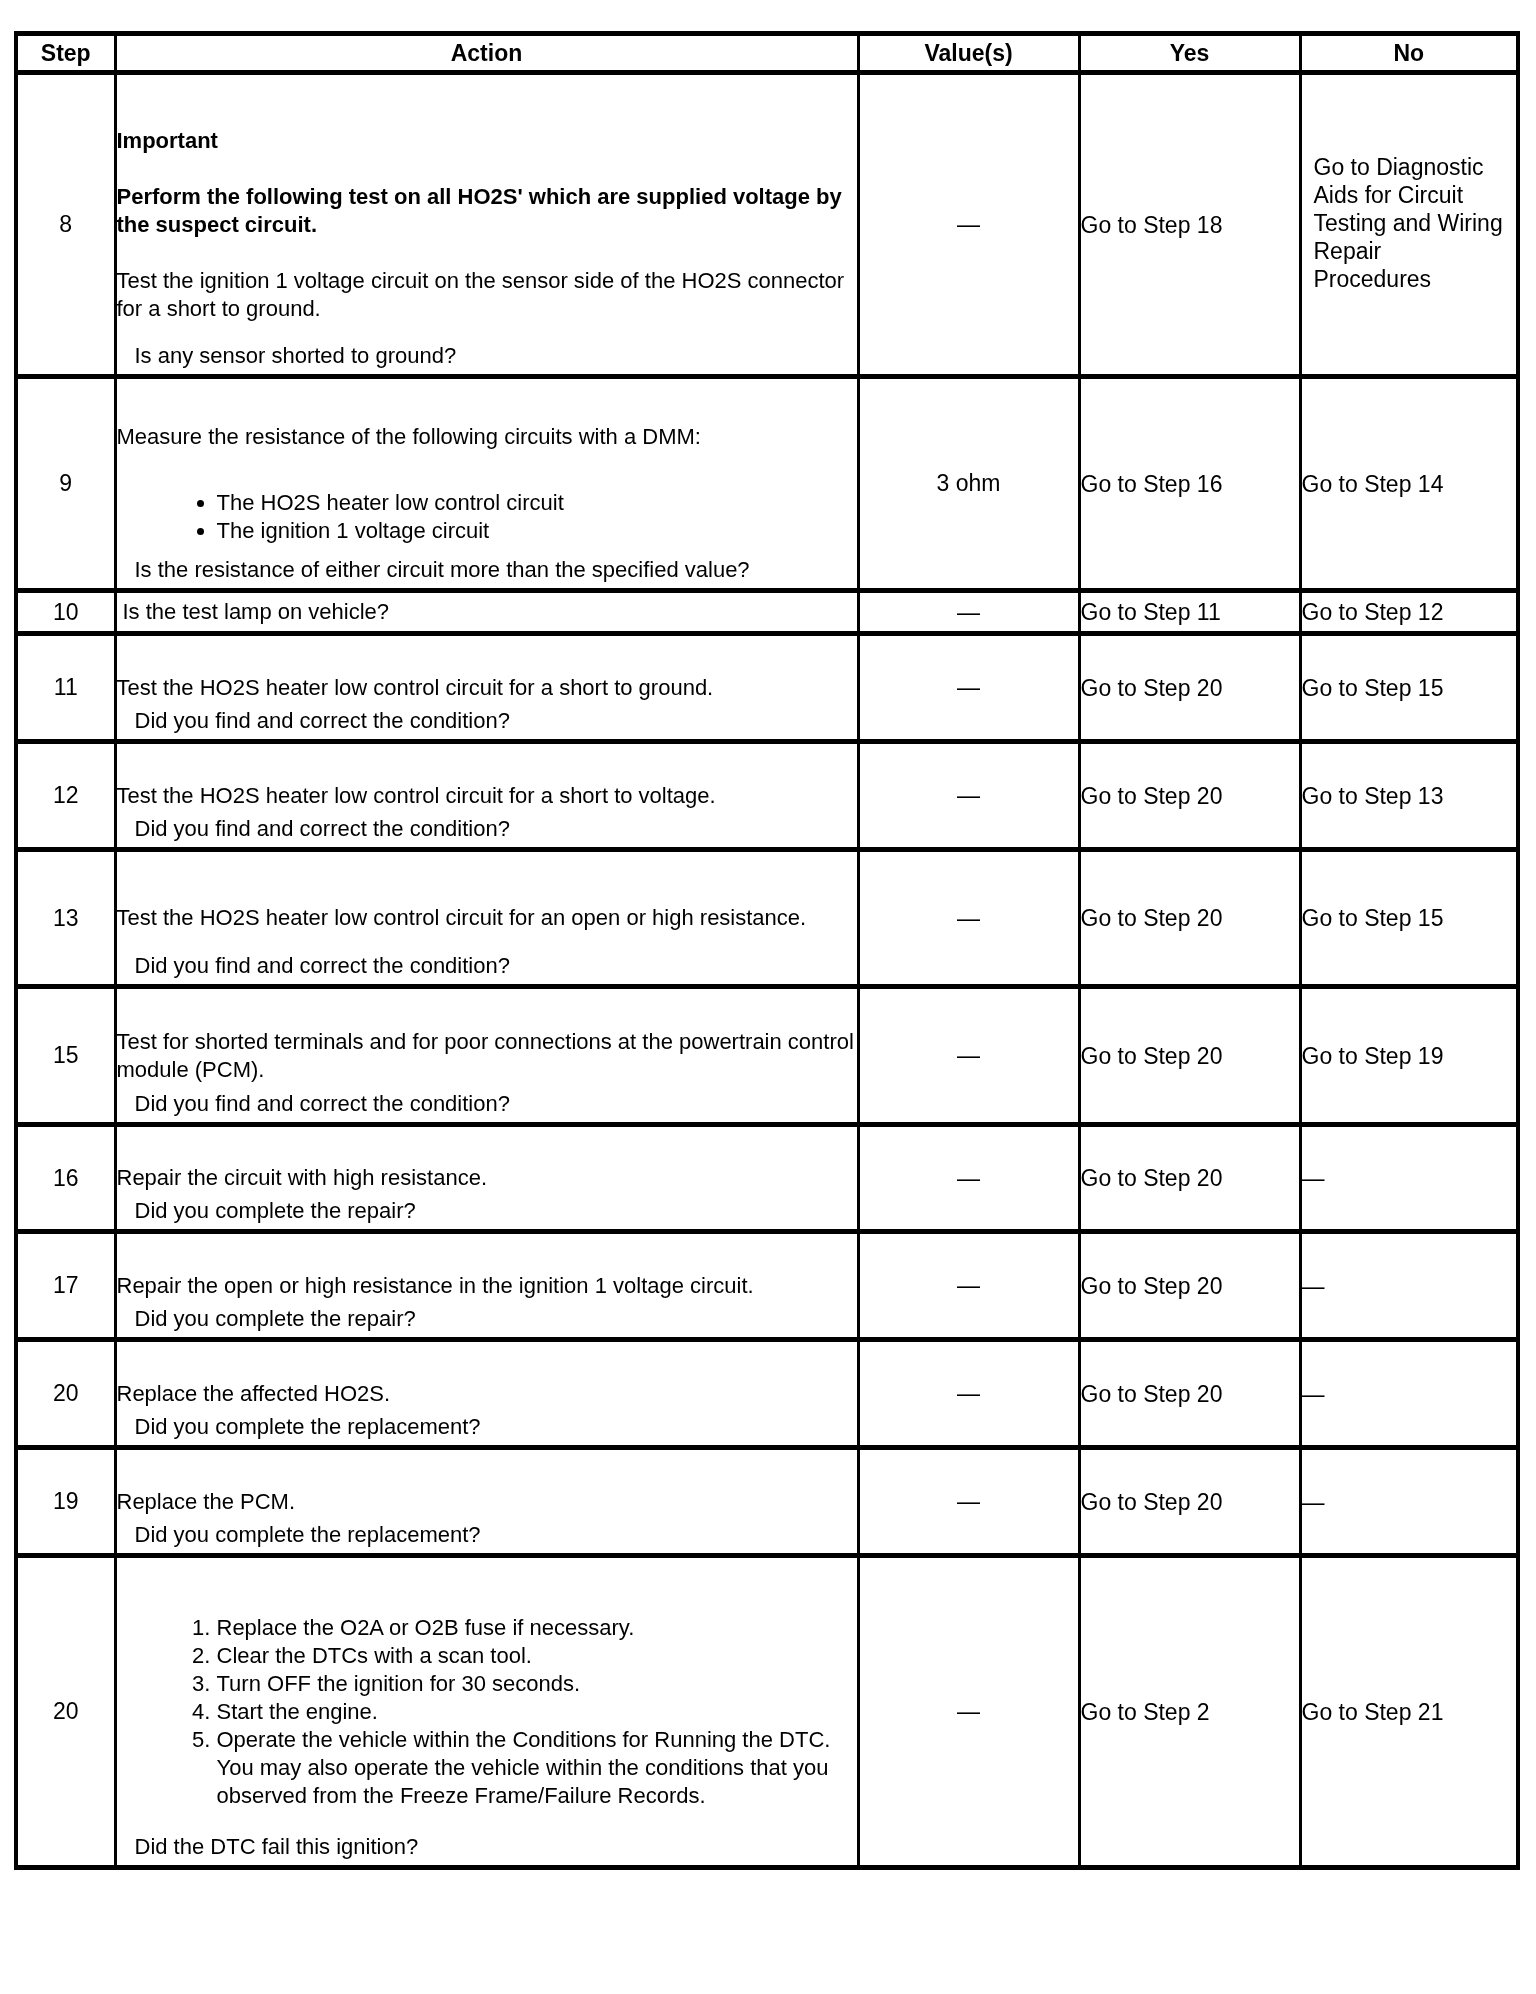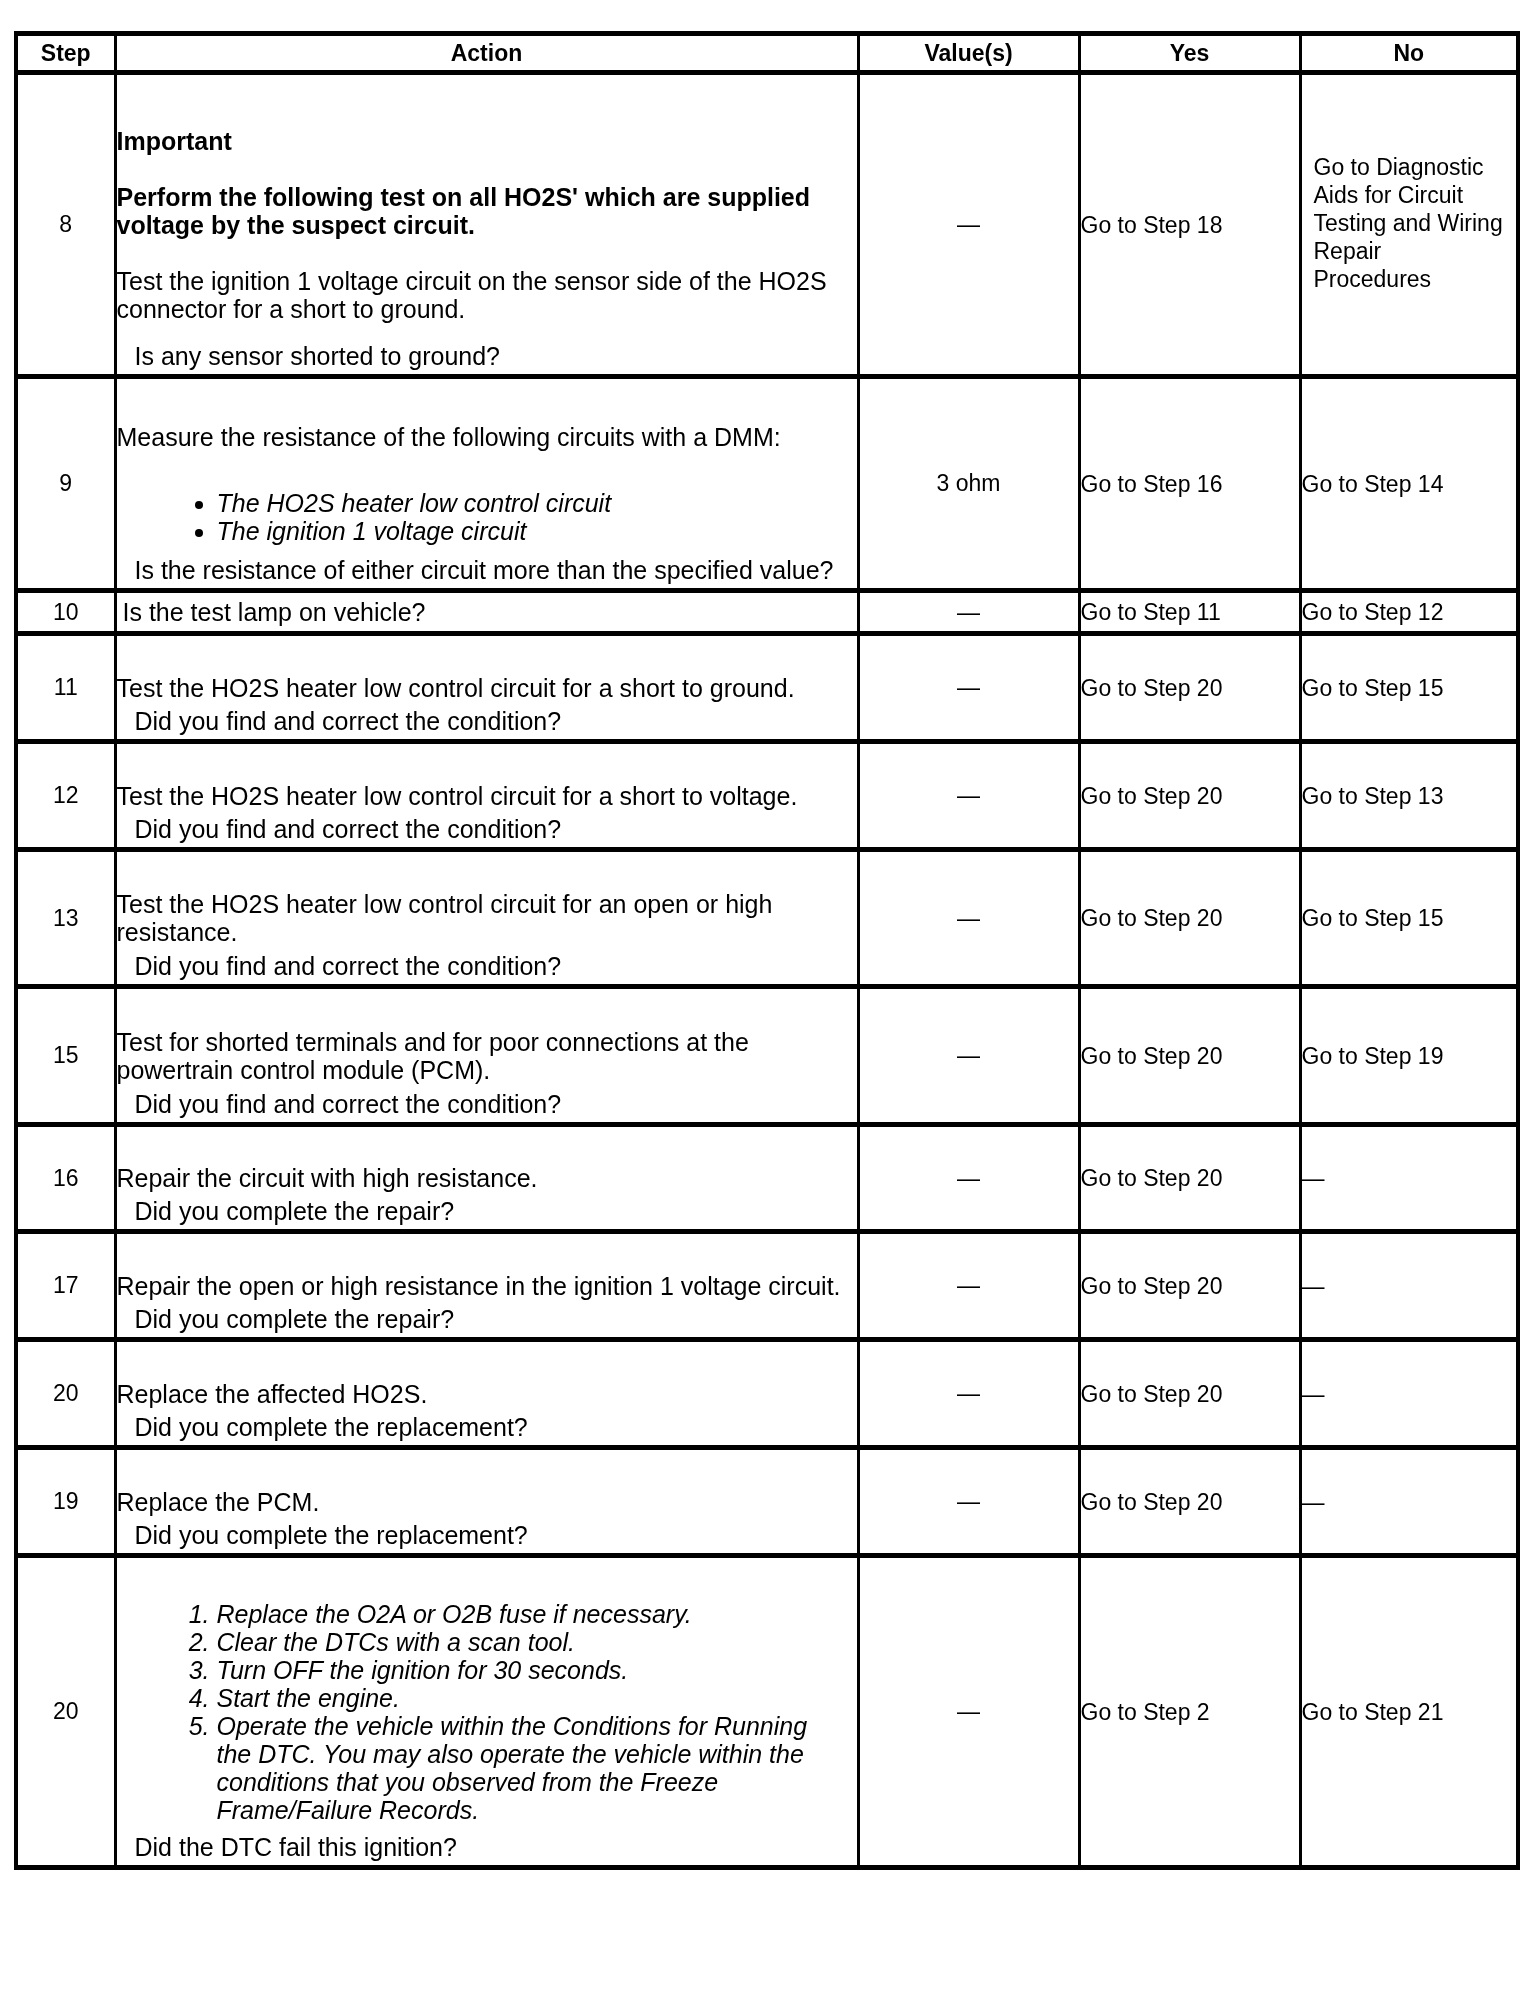--- a/index.html
+++ b/index.html
@@ -11,25 +11,25 @@
     }
     table.diag th, table.diag td {
       border-left: 3px solid #000; border-right: 3px solid #000;
       border-top: 5px solid #000; border-bottom: 5px solid #000;
       padding: 0; vertical-align: middle;
     }
     table.diag th { font-weight: bold; font-size: 23px; height: 34px; text-align: center; }
     td.step { text-align: center; font-size: 23px; }
     td.value { text-align: center; font-size: 23px; position: relative; }
     td.yes, td.no { text-align: left; font-size: 23px; vertical-align: bottom; padding-bottom: 4px; line-height: 28px; }
-    td.action { font-size: 25px; line-height: 28px; padding: 4px 6px 4px 6px; vertical-align: top; position: relative; }
+    td.action { font-size: 22px; line-height: 28px; padding: 4px 6px 4px 6px; vertical-align: top; position: relative; }
     .bold { font-weight: bold; }
     .question { position: absolute; left: 6px; bottom: 4px; margin-left: 12px; }
     .gap { height: 28px; }
-    ol, ul { margin: 0; padding-left: 100px; font-style: italic; }
+    ol, ul { margin: 0; padding-left: 100px; }
     ul { list-style: disc; }
     li { padding-left: 0; }
   </style>
 </head>
 <body>
 
 <table class="diag">
   <colgroup>
     <col style="width:99px">
     <col style="width:743px">

